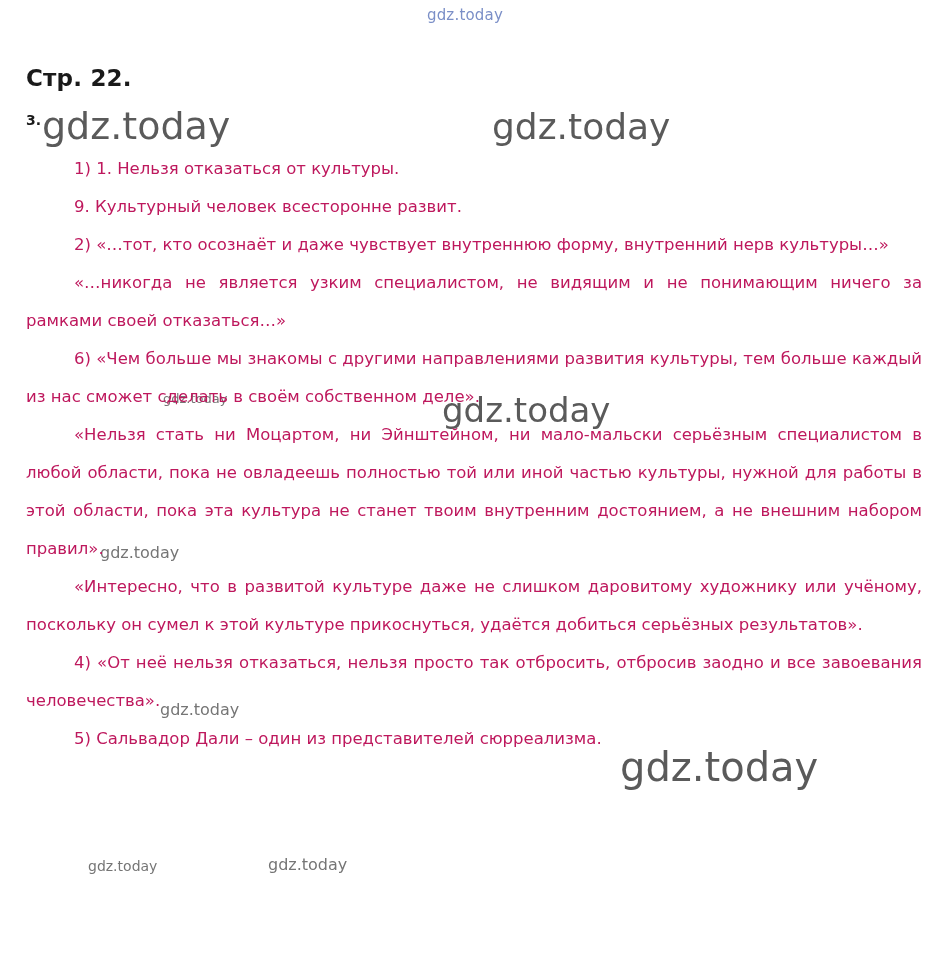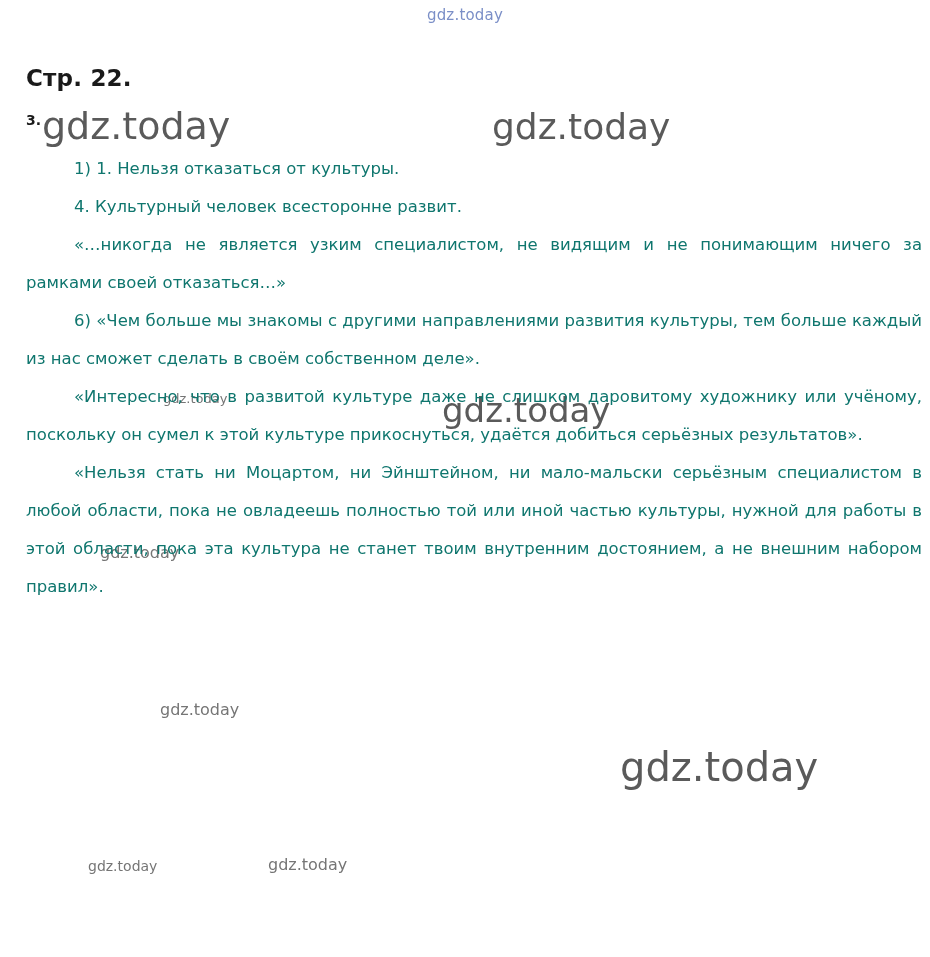--- a/index.html
+++ b/index.html
@@ -69,21 +69,21 @@
 
   .body-text {
     position: absolute;
     top: 150px;
     left: 26px;
     width: 896px;
   }
   .para {
     font-size: 16.5px;
     line-height: 38px;
-    color: #0f766e;
+    color: #be185d;
     text-align: justify;
     margin: 0 0 0 0;
     position: relative;
     z-index: 2;
   }
   .para.indent {
     text-indent: 48px;
   }
   .justify-full {
     text-align: justify;
@@ -106,20 +106,23 @@
   <div class="wm wm-c">gdz.today</div>
   <div class="wm wm-d">gdz.today</div>
   <div class="wm wm-e">gdz.today</div>
   <div class="wm wm-f">gdz.today</div>
   <div class="wm wm-g">gdz.today</div>
   <div class="wm wm-h">gdz.today</div>
   <div class="wm wm-i">gdz.today</div>
 
   <div class="body-text">
     <p class="para indent">1) 1. Нельзя отказаться от культуры.</p>
-    <p class="para indent">4. Культурный человек всесторонне развит.</p>
+    <p class="para indent">9. Культурный человек всесторонне развит.</p>
+    <p class="para indent justify-full">2) «…тот, кто осознаёт и даже чувствует внутреннюю форму, внутренний нерв культуры…»</p>
     <p class="para indent justify-full">«…никогда не является узким специалистом, не видящим и не понимающим ничего за рамками своей отказаться…»</p>
     <p class="para indent justify-full">6) «Чем больше мы знакомы с другими направлениями развития культуры, тем больше каждый из нас сможет сделать в своём собственном деле».</p>
+    <p class="para indent justify-full">«Нельзя стать ни Моцартом, ни Эйнштейном, ни мало-мальски серьёзным специалистом в любой области, пока не овладеешь полностью той или иной частью культуры, нужной для работы в этой области, пока эта культура не станет твоим внутренним достоянием, а не внешним набором правил».</p>
     <p class="para indent justify-full">«Интересно, что в развитой культуре даже не слишком даровитому художнику или учёному, поскольку он сумел к этой культуре прикоснуться, удаётся добиться серьёзных результатов».</p>
-    <p class="para indent justify-full">«Нельзя стать ни Моцартом, ни Эйнштейном, ни мало-мальски серьёзным специалистом в любой области, пока не овладеешь полностью той или иной частью культуры, нужной для работы в этой области, пока эта культура не станет твоим внутренним достоянием, а не внешним набором правил».</p>
+    <p class="para indent justify-full">4) «От неё нельзя отказаться, нельзя просто так отбросить, отбросив заодно и все завоевания человечества».</p>
+    <p class="para indent">5) Сальвадор Дали – один из представителей сюрреализма.</p>
   </div>
 
 </div>
 
 </body></html>

